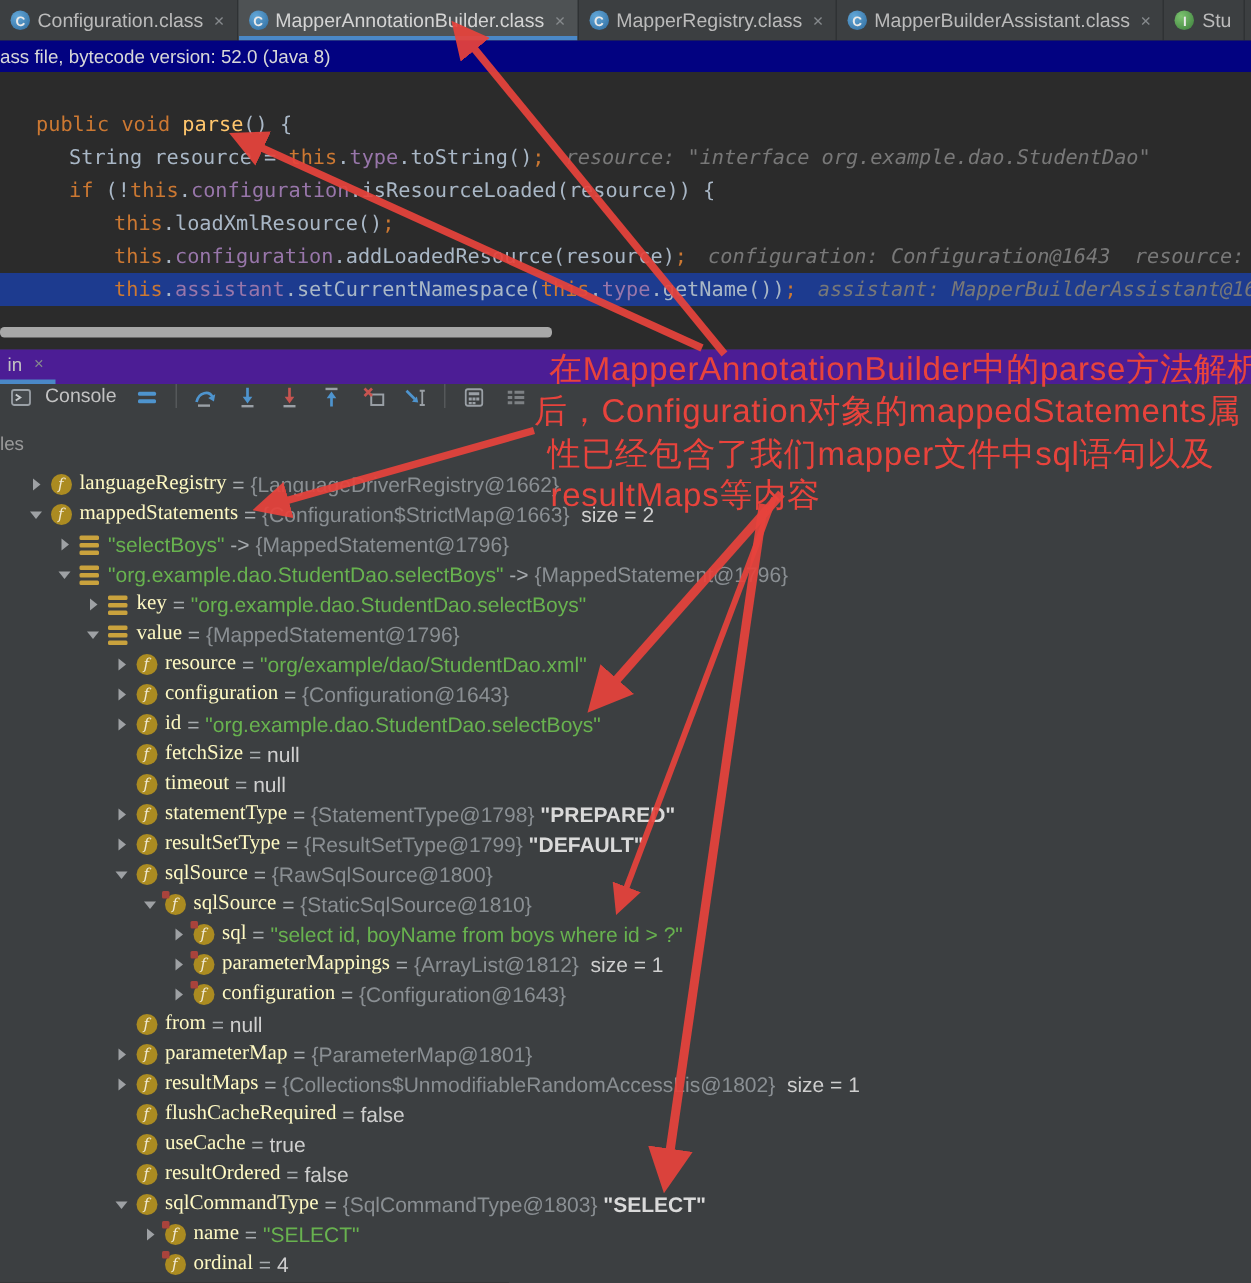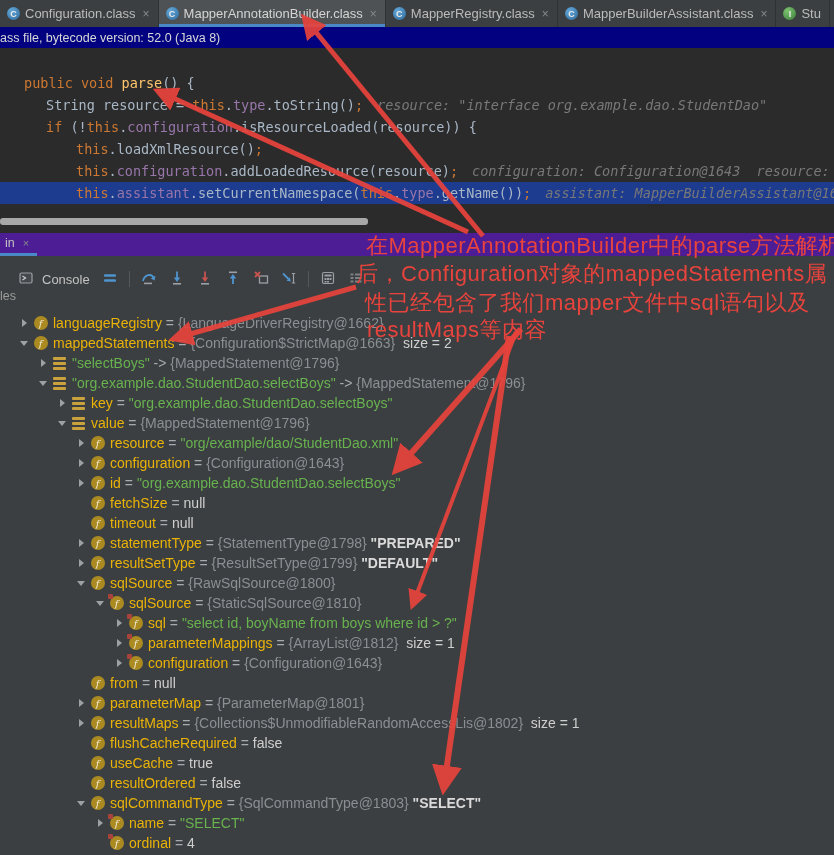--- a/index.html
+++ b/index.html
@@ -26,39 +26,39 @@
   .hlband{position:absolute;left:0;width:834px;height:22px;background:#1d3b8f;}
   .s-kw{color:#cc7832;} .s-fld{color:#9876aa;text-align:right;} .s-mth{color:#ffc66d;} .s-pln{color:#a9b7c6;}
   .hint{color:#787878;font-style:italic;margin-left:14px;}
   #hscroll{position:absolute;left:0;top:170px;width:368px;height:7px;background:#a8a8a8;border-radius:3px;}
   
   #debug{position:absolute;left:0;top:233px;width:834px;height:622px;background:#3c3f41;}
   #sessionrow{position:absolute;left:0;top:0;width:834px;height:23px;background:#4c1d95;}
   #sessiontab{display:inline-flex;align-items:center;gap:6px;height:20px;padding:0 8px 0 5px;
               border-bottom:3px solid #4a88c7;color:#c2c2c2;font-size:12.5px;}
   #sessiontab .tab-close{font-size:11px;}
-  #toolbar{position:absolute;left:12px;top:23px;width:750px;height:31px;display:flex;align-items:flex-end;}
+  #toolbar{position:absolute;left:0;top:23px;width:750px;height:31px;display:flex;align-items:flex-start;}
   .tbi{width:22px;height:18px;display:flex;align-items:center;justify-content:center;margin:0 3px;}
   .tbi svg{width:16px;height:16px;}
   #consolelabel{color:#c2c2c2;font-size:13px;margin:0 6px 0 2px;}
   .tbsep{width:1px;height:16px;background:#55585a;margin:0 5px;}
   #varslabel{position:absolute;left:0;top:56px;color:#9b9b9b;font-size:12.5px;}
   
   #tree{position:absolute;left:0;top:80px;width:834px;}
   .row{height:20px;display:flex;align-items:center;white-space:pre;font-size:14px;}
   .expbox{width:16px;height:16px;display:flex;align-items:center;justify-content:center;flex:0 0 16px;}
   .exp-closed{width:0;height:0;border-top:4px solid transparent;border-bottom:4px solid transparent;border-left:5px solid #9ea1a4;}
   .exp-open{width:0;height:0;border-left:4px solid transparent;border-right:4px solid transparent;border-top:5px solid #9ea1a4;}
   .icobox{width:17px;height:16px;display:flex;align-items:center;justify-content:center;flex:0 0 17px;margin-right:4px;position:relative;}
   .ic-f{width:14px;height:14px;border-radius:50%;background:#ab8b21;color:#f0e9d2;font-size:10px;font-style:italic;
         display:flex;align-items:center;justify-content:center;font-family:"DejaVu Serif",serif;}
   .ic-ff::after{content:'';position:absolute;left:0;top:-1px;width:5px;height:5px;background:#a8433c;border-radius:1px;}
   .ic-m{width:13px;height:13px;display:flex;flex-direction:column;justify-content:space-between;}
   .ic-m i{display:block;height:3px;background:#c9a23d;border-radius:1px;}
-  .v-name{color:#eab308;} .v-str{color:#68b24f;} .v-ref{color:#8a8f93;}
+  .v-name{color:#fef9c3;font-family:Liberation Serif, serif;} .v-str{color:#68b24f;} .v-ref{color:#8a8f93;}
   .v-pln{color:#cfcfcf;} .v-bold{color:#dadada;font-weight:bold;} .v-eq{color:#a7abaf;}
   
   .anno{position:absolute;font-size:22px;font-weight:500;white-space:nowrap;letter-spacing:0.5px;}
   #arrows{position:absolute;left:0;top:0;width:834px;height:855px;pointer-events:none;}
 </style>
 </head>
 <body>
 
 <div id="tabbar">
     <div class="tab">

